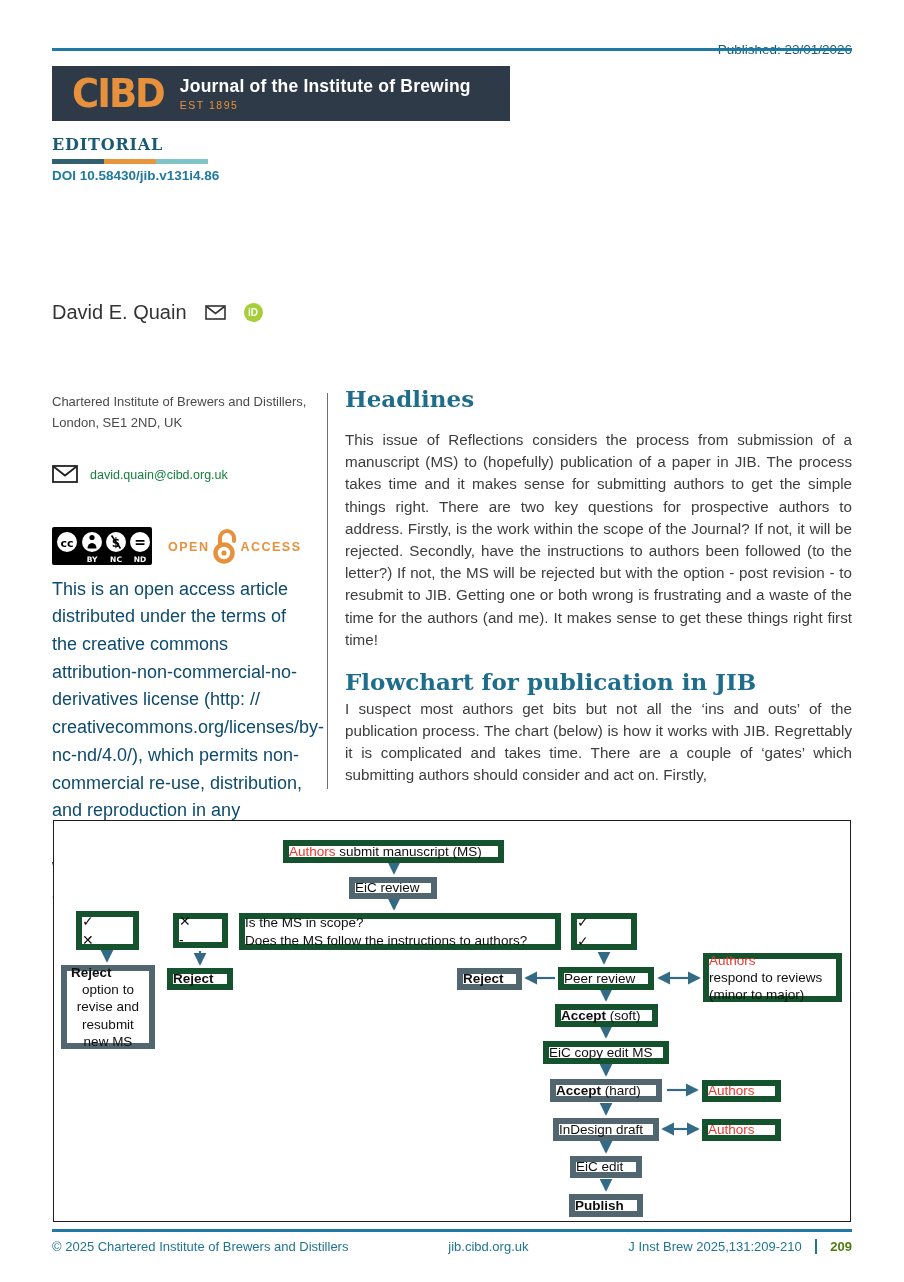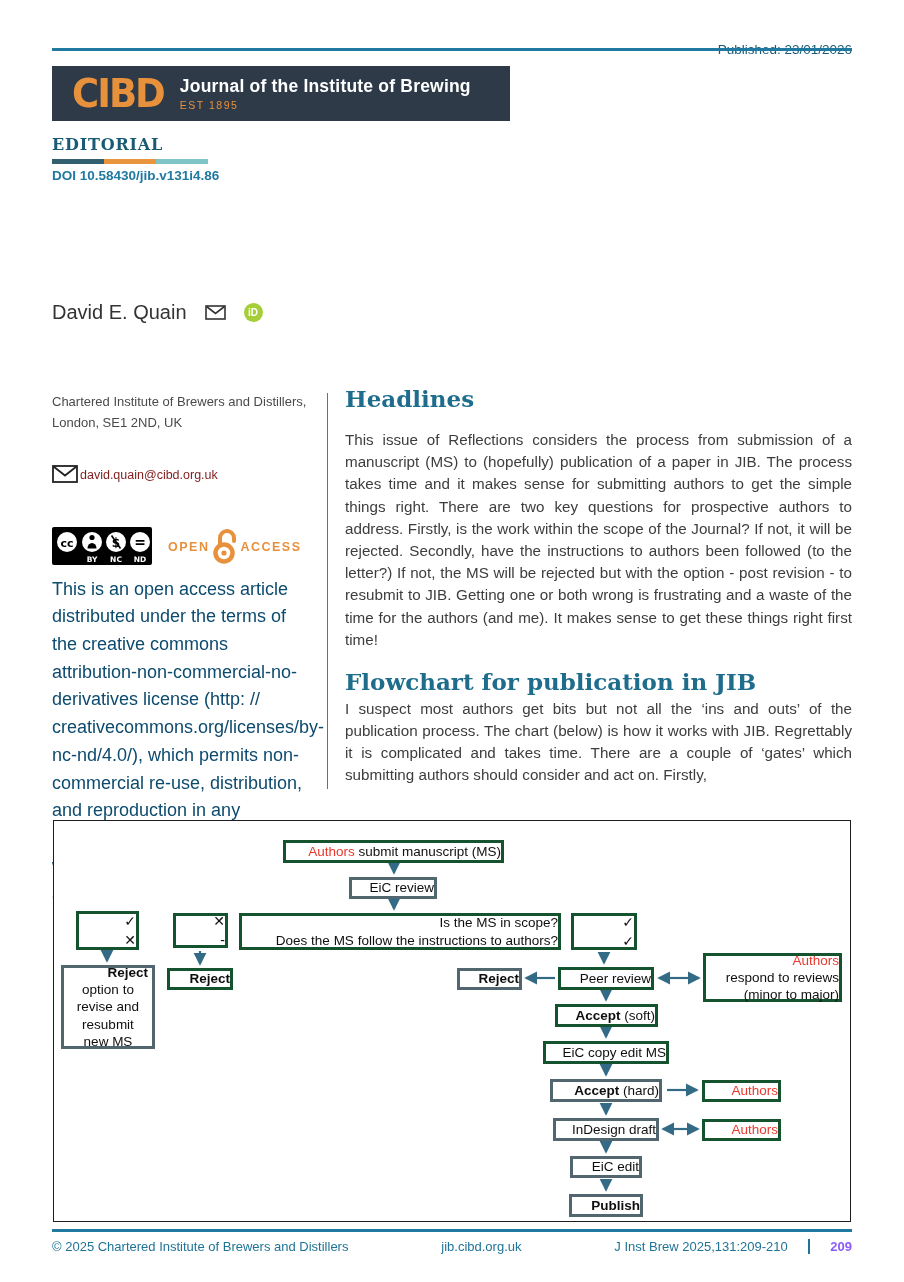--- a/index.html
+++ b/index.html
@@ -29,51 +29,51 @@
   .title { position:absolute; top:218px; left:50px; font-family:"DejaVu Serif", serif;
            font-weight:500; font-size:45px; color:#2e2e2e; letter-spacing:0.5px; }
   .author-row { position:absolute; top:301px; left:52px; display:flex; align-items:center; gap:18px; }
   .author-name { font-size:20px; color:#333333; }
   .mail-icon svg { display:block; }
   .orcid-icon { width:19px; height:19px; border-radius:50%; background:#a6ce39; color:#fff;
                 font-size:10px; font-weight:bold; display:flex; align-items:center; justify-content:center; }
   
   .sidebar { position:absolute; top:392px; left:52px; width:262px; font-size:13px; color:#4a4a4a; }
   .affiliation { line-height:1.6; }
-  .email-row { margin-top:31px; display:flex; align-items:center; gap:2px; font-size:12.5px; color:#7f1d1d; }
+  .email-row { margin-top:31px; display:flex; align-items:center; gap:12px; font-size:12.5px; color:#15803d; }
   .badges-row { margin-top:41px; display:flex; align-items:center; gap:16px; }
   .oa-logo { display:flex; align-items:center; gap:3px; color:#e8913c; font-weight:bold;
              font-size:12.5px; letter-spacing:1.5px; }
   .license { margin-top:8px; line-height:1.54; font-size:18px; color:#0c4a6e; }
   .col-divider { position:absolute; top:393px; left:327px; width:1px; height:396px; background:#6e6e6e; }
   
   .main-col { position:absolute; top:385px; left:345px; width:507px; }
   .h-section { font-family:"DejaVu Serif", serif; font-weight:600; font-size:23px; color:#1e6d8c; }
   .para { margin-top:17px; font-size:15.2px; line-height:1.46; text-align:justify; color:#3d3d3d; }
   .h-flow { margin-top:17px; }
   .para2 { margin-top:3px; }
   
   .flowchart { position:absolute; top:820px; left:53px; width:798px; height:402px;
                border:1.5px solid #1d1d1d; background:#fff; }
-  .fc-node { position:absolute; background:#fff; border:3px solid #14532d;
-             display:flex; flex-direction:column; align-items:flex-end; justify-content:center;
+  .fc-node { position:absolute; background:#fff; border:6px solid #14532d;
+             display:flex; flex-direction:column; align-items:flex-start; justify-content:center;
              font-size:13.5px; color:#0f0f0f; line-height:1.28; text-align:center; }
   .fc-dark { border-color:#51666f; }
   .fc-red { color:#e8392e; }
   .fc-arrows { position:absolute; top:0; left:0; width:798px; height:402px; }
   .chk { font-size:14px; line-height:1.3; }
   
   .footer-rule { position:absolute; top:1229px; left:52px; width:800px; height:3px; background:#2079a0; }
   .footer { position:absolute; top:1239px; left:52px; width:800px; display:flex;
             align-items:center; font-size:13px; color:#1f7396; }
   .footer-left { flex:0 0 auto; }
   .footer-center { flex:1 1 auto; text-align:center; }
-  .footer-right { flex:0 0 auto; display:flex; align-items:center; gap:20px; }
+  .footer-right { flex:0 0 auto; display:flex; align-items:center; gap:13px; }
   .footer-bar { width:2.5px; height:15px; background:#1f7396; }
-  .footer-page { font-weight:bold; color:#8b5cf6; }
+  .footer-page { font-weight:bold; color:#4d7c0f; }
 </style>
 </head>
 <body>
 
 <div class="page">
 
   <div class="published">Published: 23/01/2026</div>
   <div class="top-rule"></div>
 
   <div class="banner">

